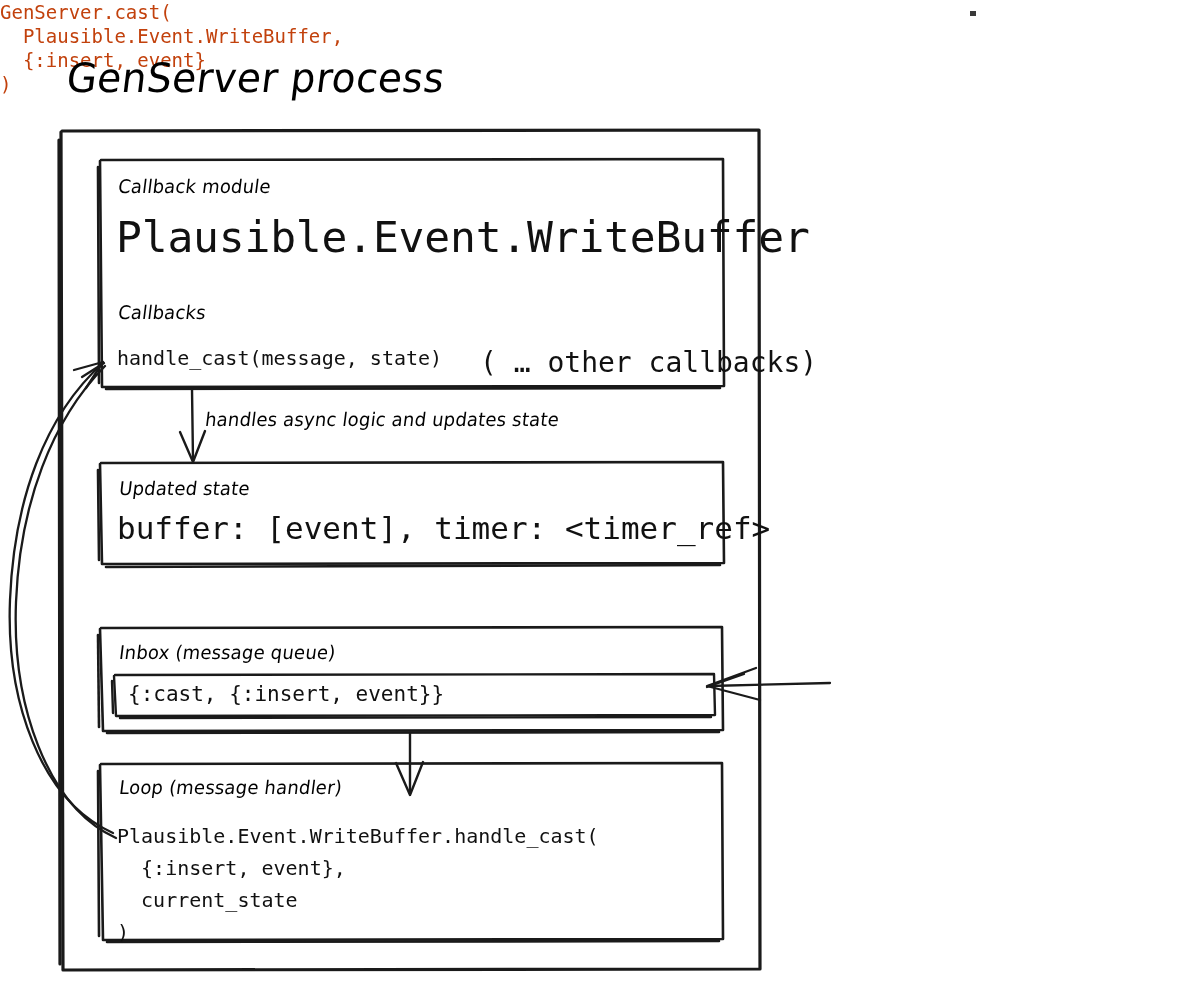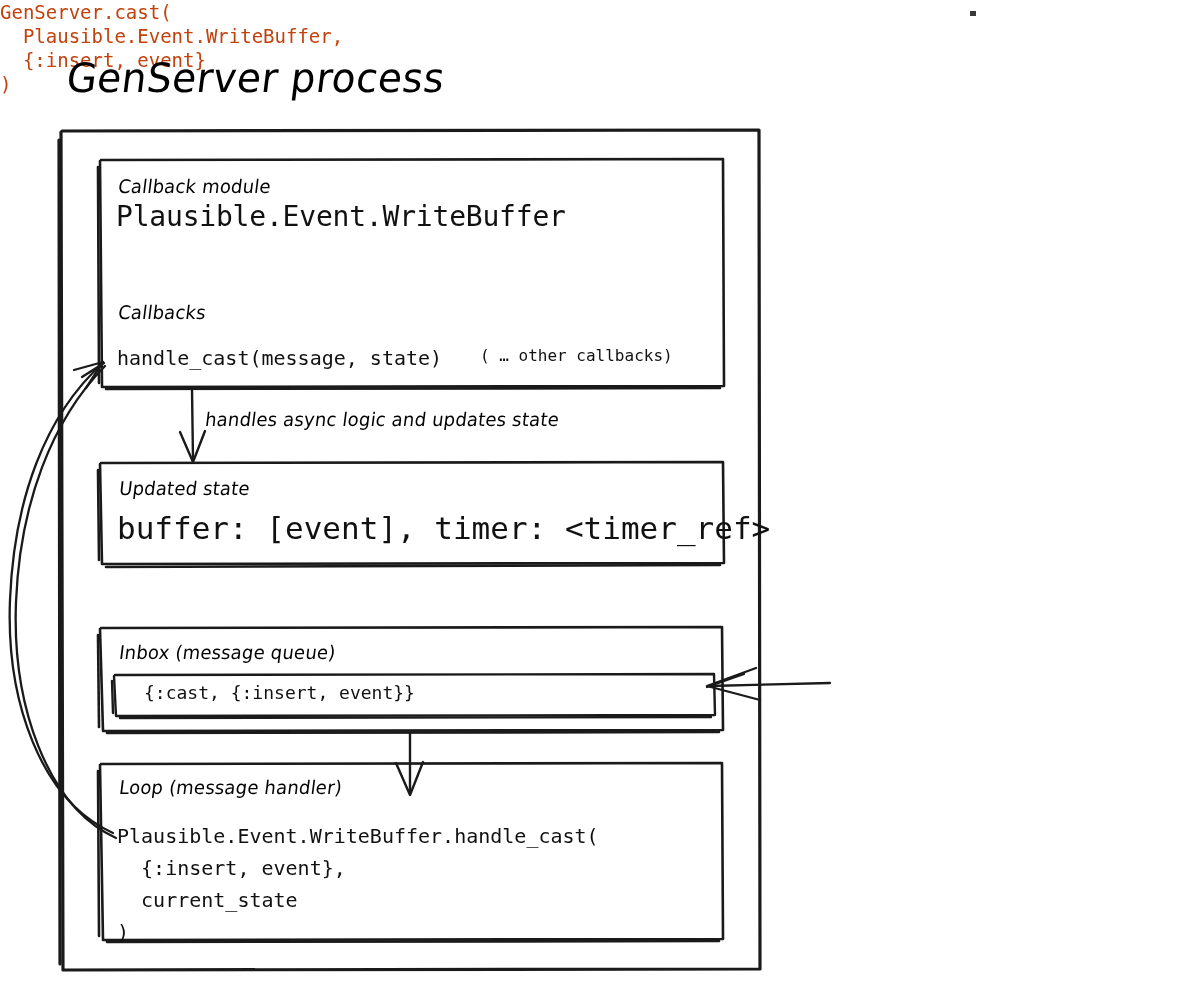--- a/index.html
+++ b/index.html
@@ -52,28 +52,28 @@
   }
   #label-callback-module { left: 117px; top: 176px; font-size: 18px; }
   #label-callbacks        { left: 117px; top: 302px; font-size: 18px; }
   #label-updated-state    { left: 118px; top: 478px; font-size: 18px; }
   #label-inbox            { left: 118px; top: 642px; font-size: 18px; }
   #label-loop             { left: 118px; top: 777px; font-size: 18px; }
   #label-edge-note        { left: 204px; top: 409px; font-size: 18px; }
 
   #module-name {
     left: 116px;
-    top: 200px;
-    font-size: 28px;
+    top: 212px;
+    font-size: 43px;
     letter-spacing: -0.2px;
   }
   #cb-handle-cast { left: 117px; top: 346px; font-size: 20px; }
-  #cb-other       { left: 480px; top: 346px; font-size: 16px; text-align: center; }
+  #cb-other       { left: 480px; top: 346px; font-size: 28px; text-align: center; }
   #state-line     { left: 117px; top: 510px; font-size: 31px; }
-  #inbox-msg      { left: 144px; top: 682px; font-size: 18px; }
+  #inbox-msg      { left: 128px; top: 682px; font-size: 21px; }
   #loop-code {
     left: 117px;
     top: 820px;
     font-size: 20px;
     line-height: 32px;
   }
   #cast-annotation {
     left: 840px;
     top: 666px;
     font-size: 19px;

